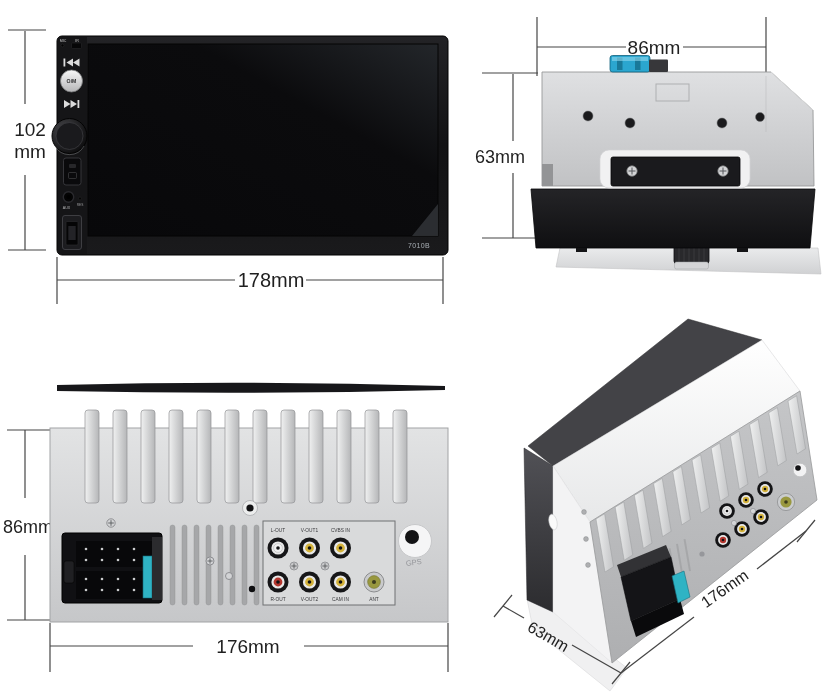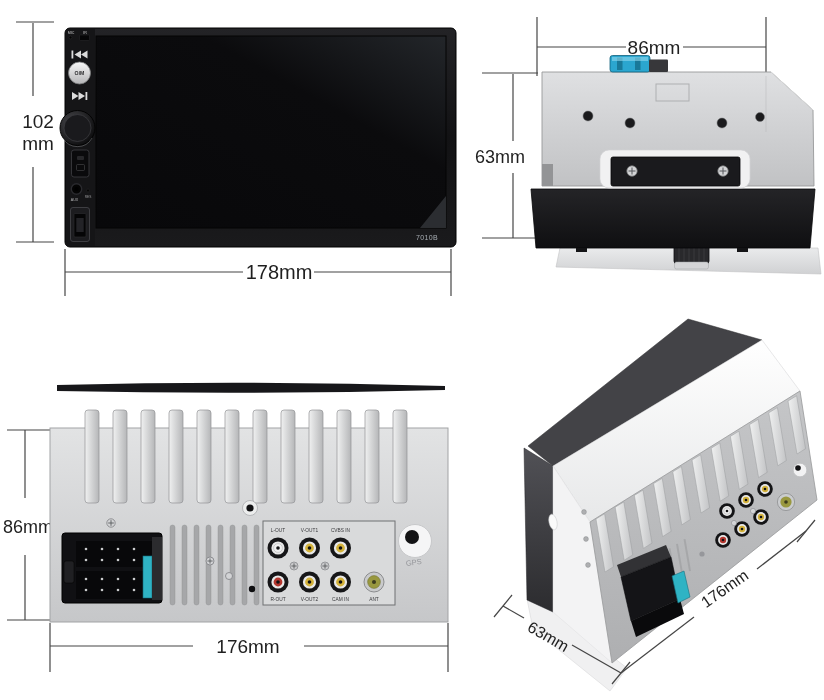--- a/index.html
+++ b/index.html
@@ -9,21 +9,21 @@
   svg{display:block;}
   .dim-line{stroke:#454545;stroke-width:1.2;fill:none;}
   .dim-text{fill:#1f1f1f;font-family:"Liberation Sans",sans-serif;}
   text{font-family:"Liberation Sans",sans-serif;}
 </style>
 </head>
 <body>
 
 <div class="canvas">
 
-  <div class="view" style="left:0;top:0;width:460px;height:300px;margin-left:8px;">
+  <div class="view" style="left:0;top:8px;width:460px;height:300px;">
     <svg width="460" height="300" viewBox="0 0 460 300">
       <defs>
         <linearGradient id="screenGrad" x1="1" y1="0" x2="0" y2="1">
           <stop offset="0" stop-color="#23262a"></stop>
             <stop offset="0.35" stop-color="#0b0b0d"></stop>
             <stop offset="1" stop-color="#08080a"></stop>
         </linearGradient>
         <linearGradient id="bezelGrad" x1="0" y1="0" x2="0" y2="1">
           <stop offset="0" stop-color="#232326"></stop>
             <stop offset="0.5" stop-color="#121214"></stop>

